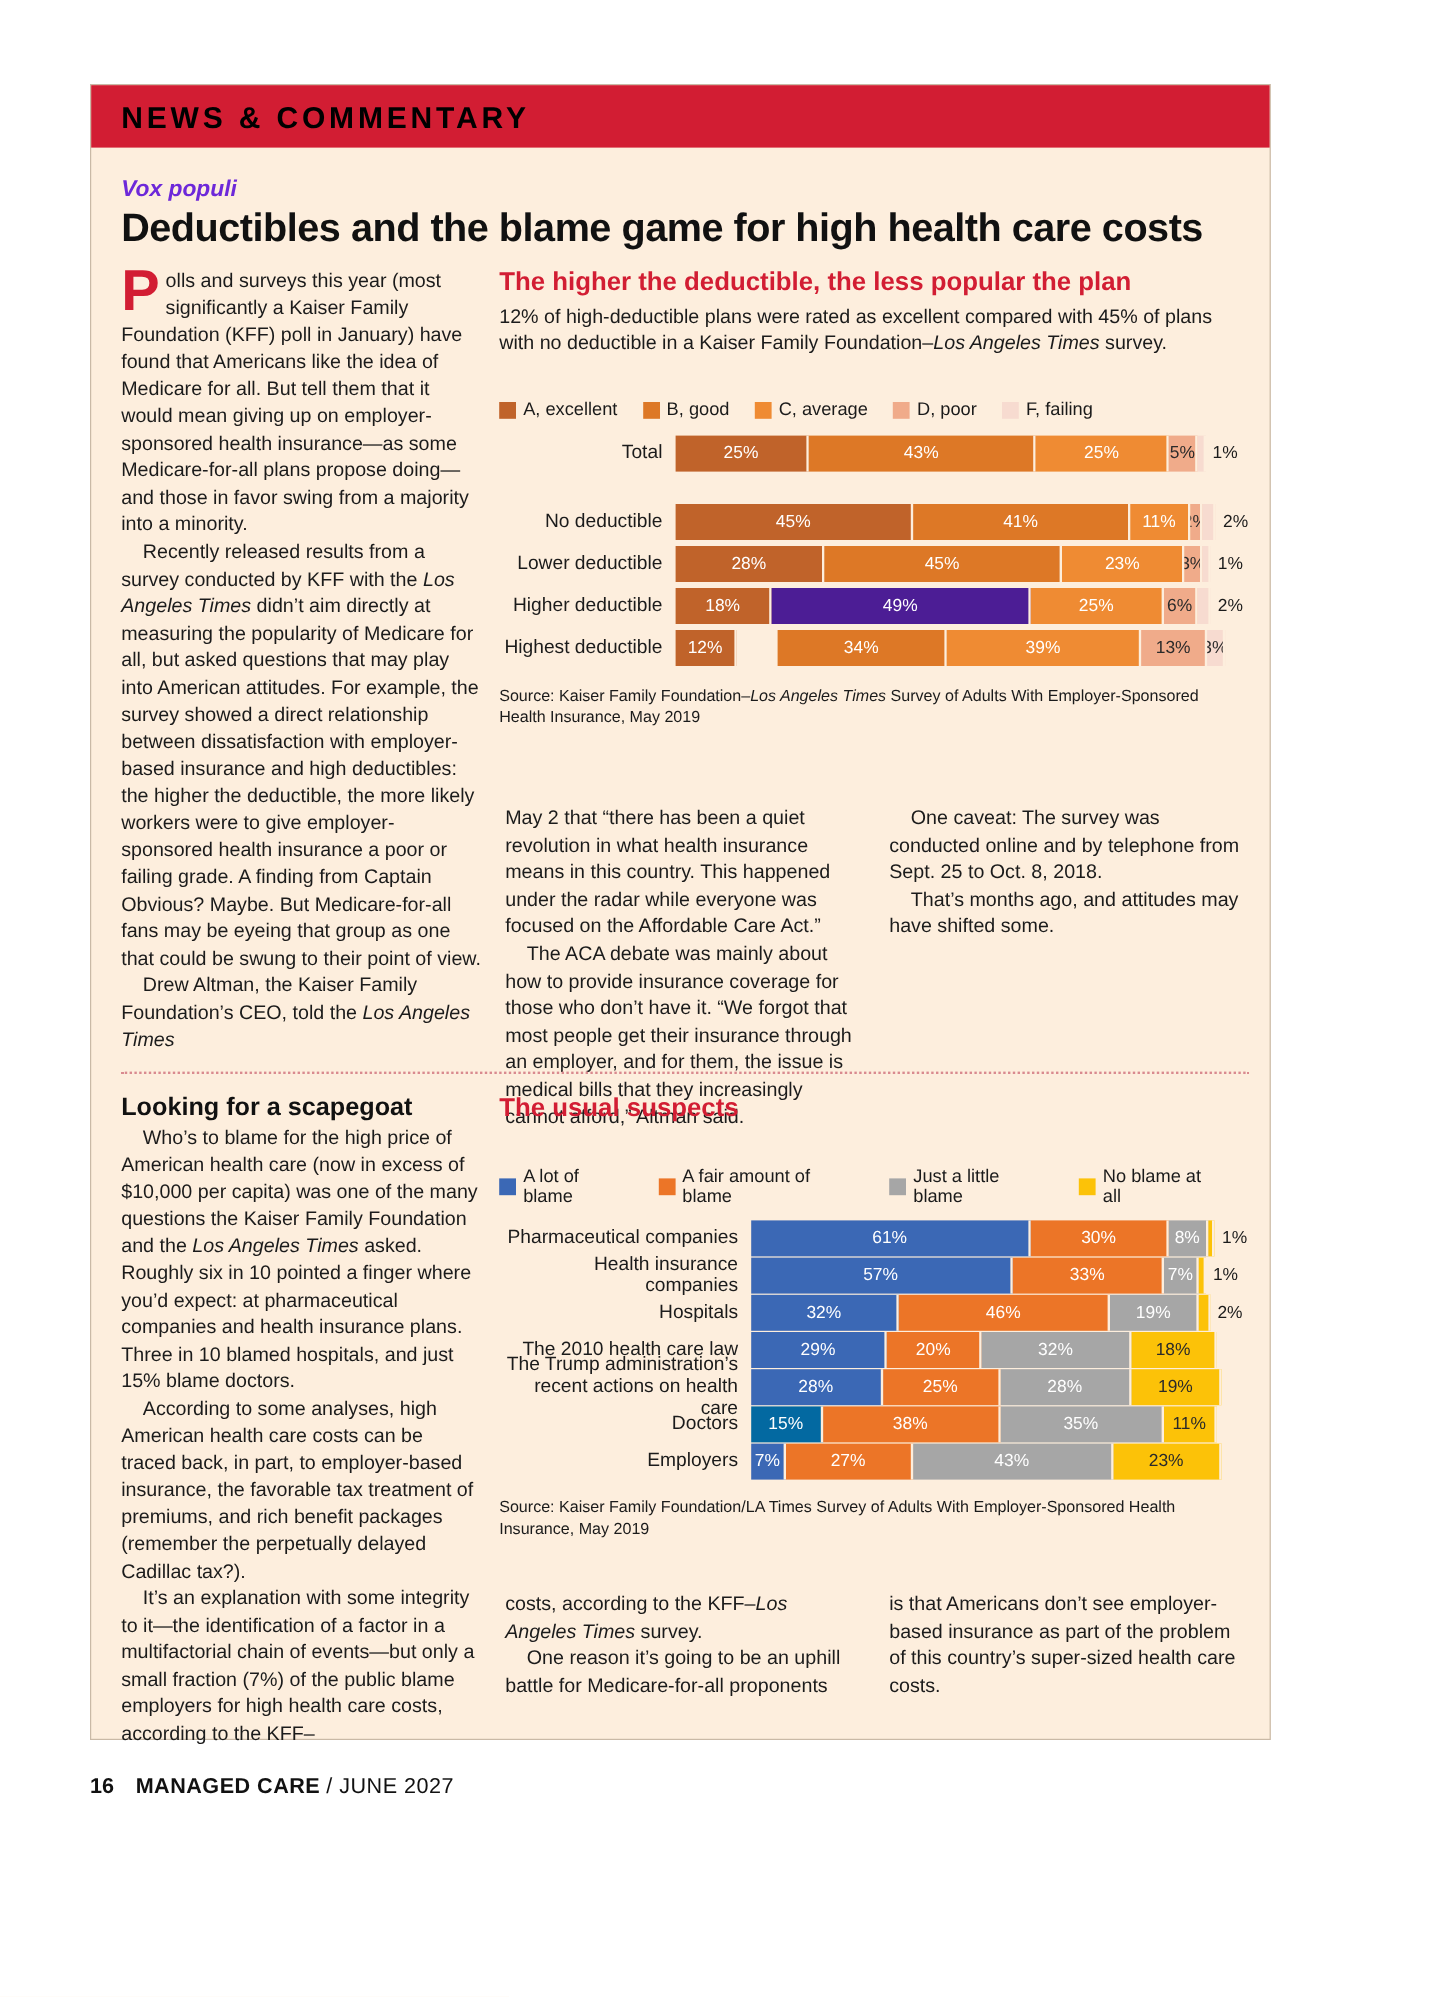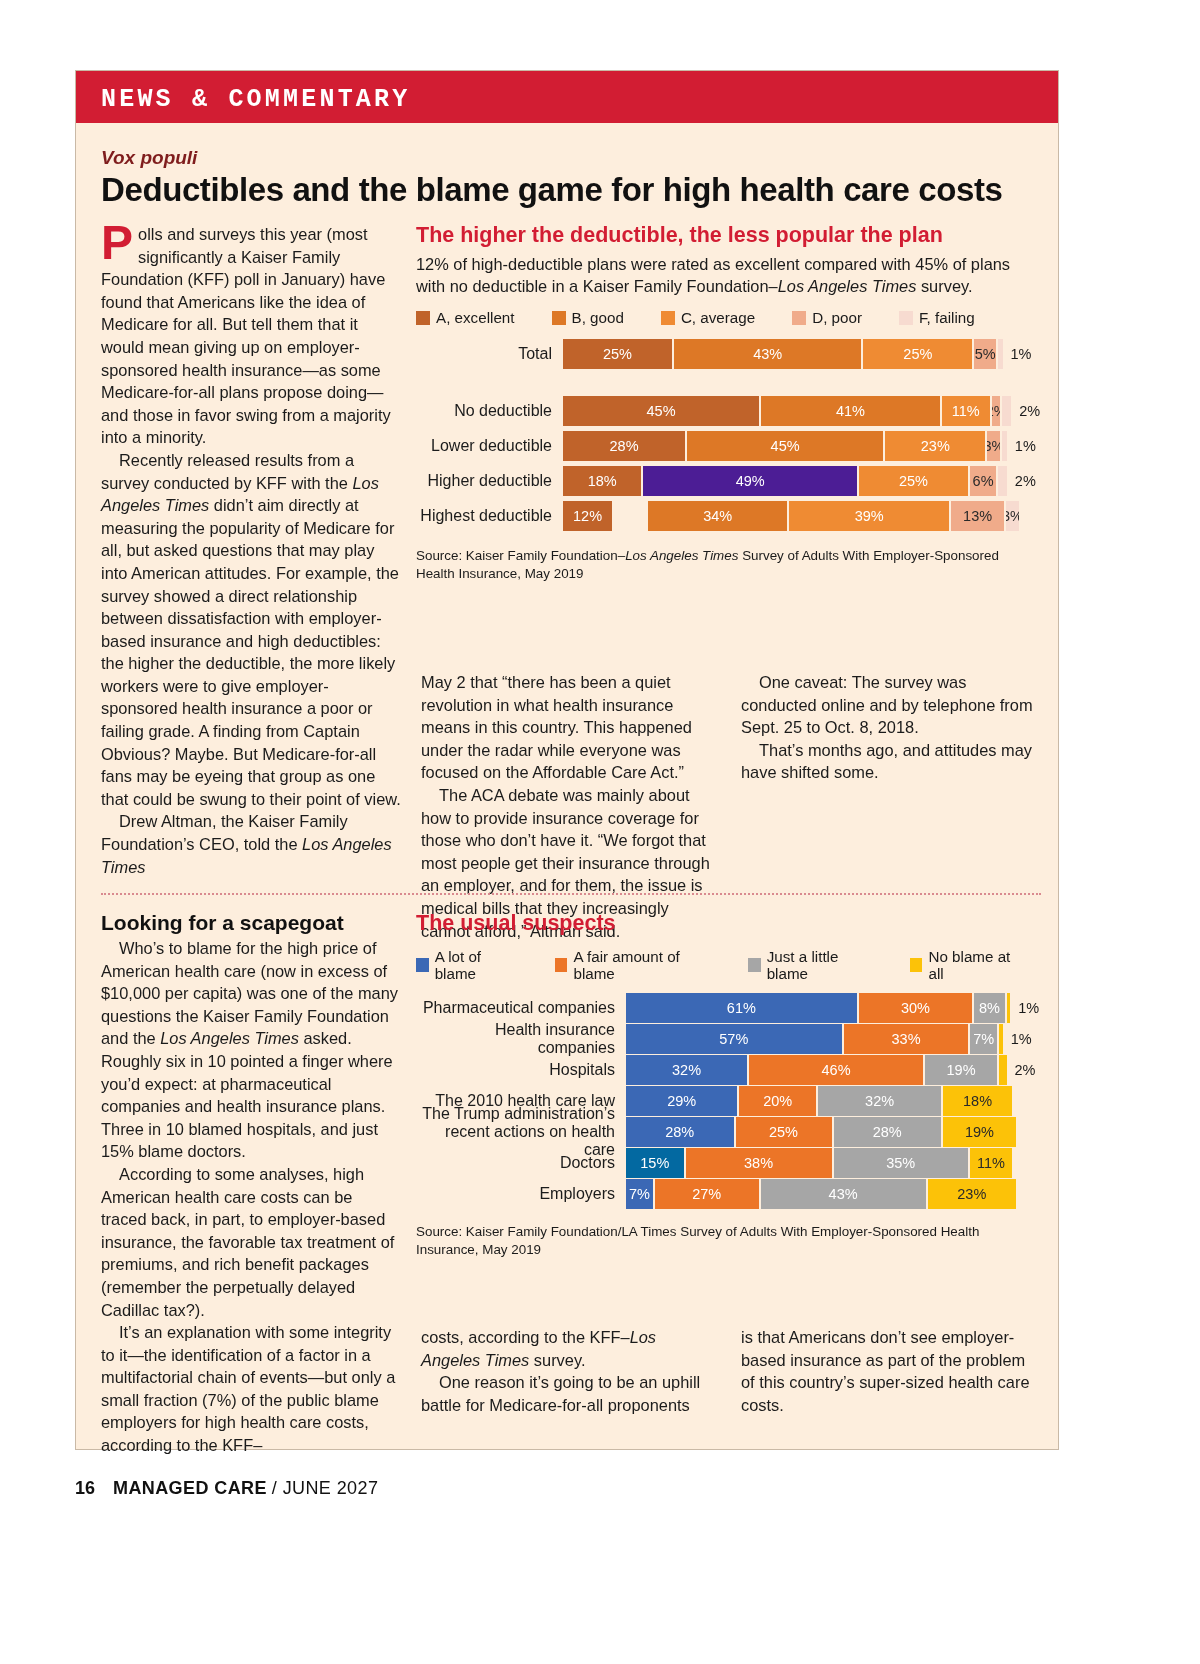--- a/index.html
+++ b/index.html
@@ -16,27 +16,27 @@
   .frame{
     position:absolute;left:75px;top:70px;width:984px;height:1380px;
     background:#fdeedd;border:1px solid #c9b9a6;box-sizing:border-box;
   }
   .banner{
     position:absolute;left:0;top:0;width:100%;height:52px;
     background:#d21d33;box-sizing:border-box;
   }
   .banner-text{
     position:absolute;left:25px;top:14px;
-    color:#ffffff;font-size:25px;font-weight:bold;letter-spacing:3.2px;font-family:Liberation Mono, monospace;
+    color:#000000;font-size:25px;font-weight:bold;letter-spacing:3.2px;
   }
 
   
   .kicker{
     position:absolute;left:25px;top:76px;
-    color:#7f1d1d;font-size:19px;font-style:italic;font-weight:bold;
+    color:#6d28d9;font-size:19px;font-style:italic;font-weight:bold;
   }
   .headline{
     position:absolute;left:25px;top:100px;width:940px;
     font-size:33px;font-weight:bold;letter-spacing:-0.4px;color:#111;
   }
 
   
   .col-left{
     position:absolute;left:25px;top:152px;width:300px;
     font-size:16.4px;line-height:22.6px;text-align:left;color:#1b1b1b;
@@ -48,21 +48,21 @@
     padding:2px 5px 0 0;margin-top:-2px;
   }
 
   
   .chart1{
     position:absolute;left:340px;top:152px;width:625px;
   }
   .ch-title{color:#d21d33;font-size:21.5px;font-weight:bold;margin:0 0 5px 0;}
   .ch-sub{font-size:16.4px;line-height:22px;margin:0;color:#1b1b1b;}
 
-  .legend{display:flex;align-items:center;gap:16px;margin-top:12px;}
+  .legend{display:flex;align-items:center;gap:0px;margin-top:36px;}
   .lg{display:flex;align-items:center;font-size:15.2px;margin-right:21px;}
   .lg .sw{width:14px;height:14px;display:inline-block;margin-right:6px;}
 
   .bars{margin-top:13px;}
   .row{display:flex;align-items:center;height:30px;margin-bottom:5px;}
   .row .lbl{
     width:147px;text-align:right;padding-right:11px;font-size:16px;
     box-sizing:border-box;color:#1b1b1b;white-space:nowrap;
   }
   .track{flex:1;display:flex;height:30px;}

